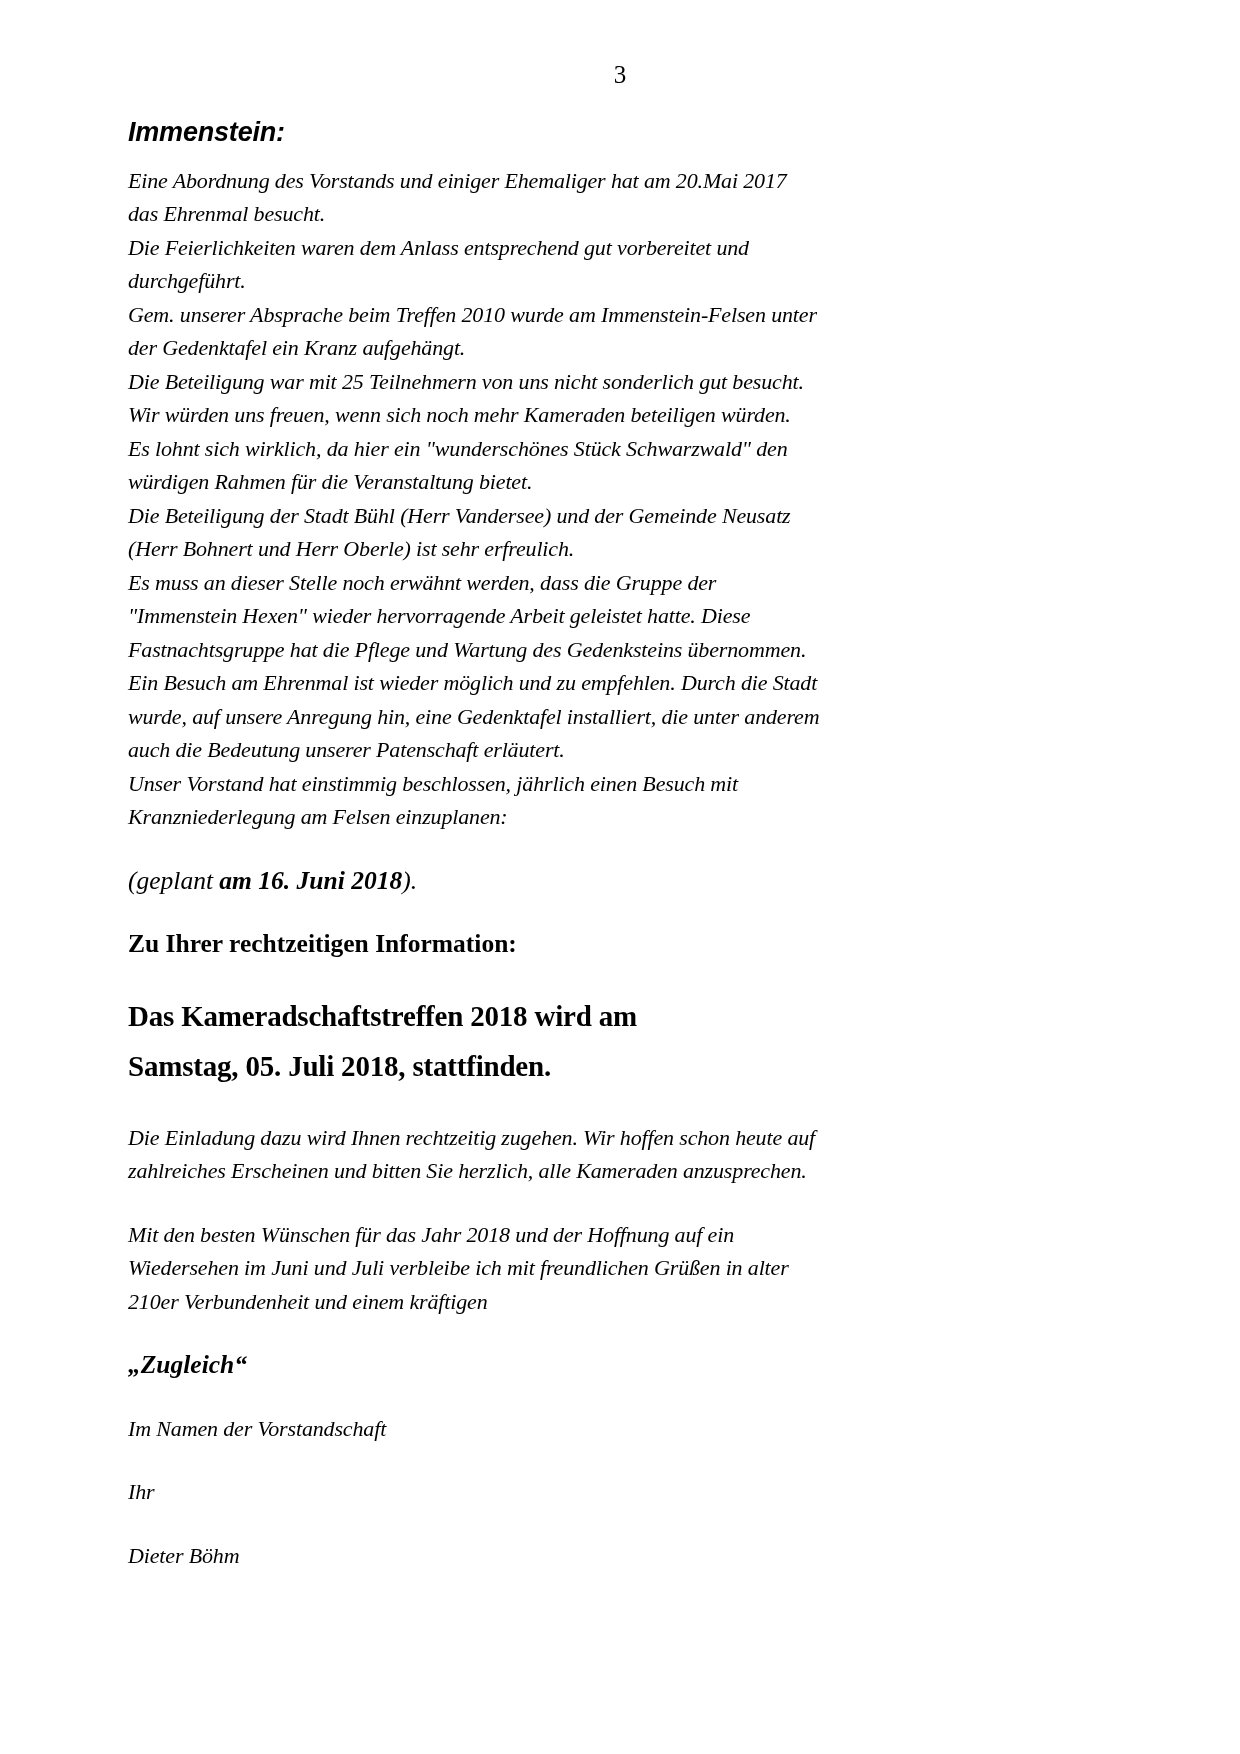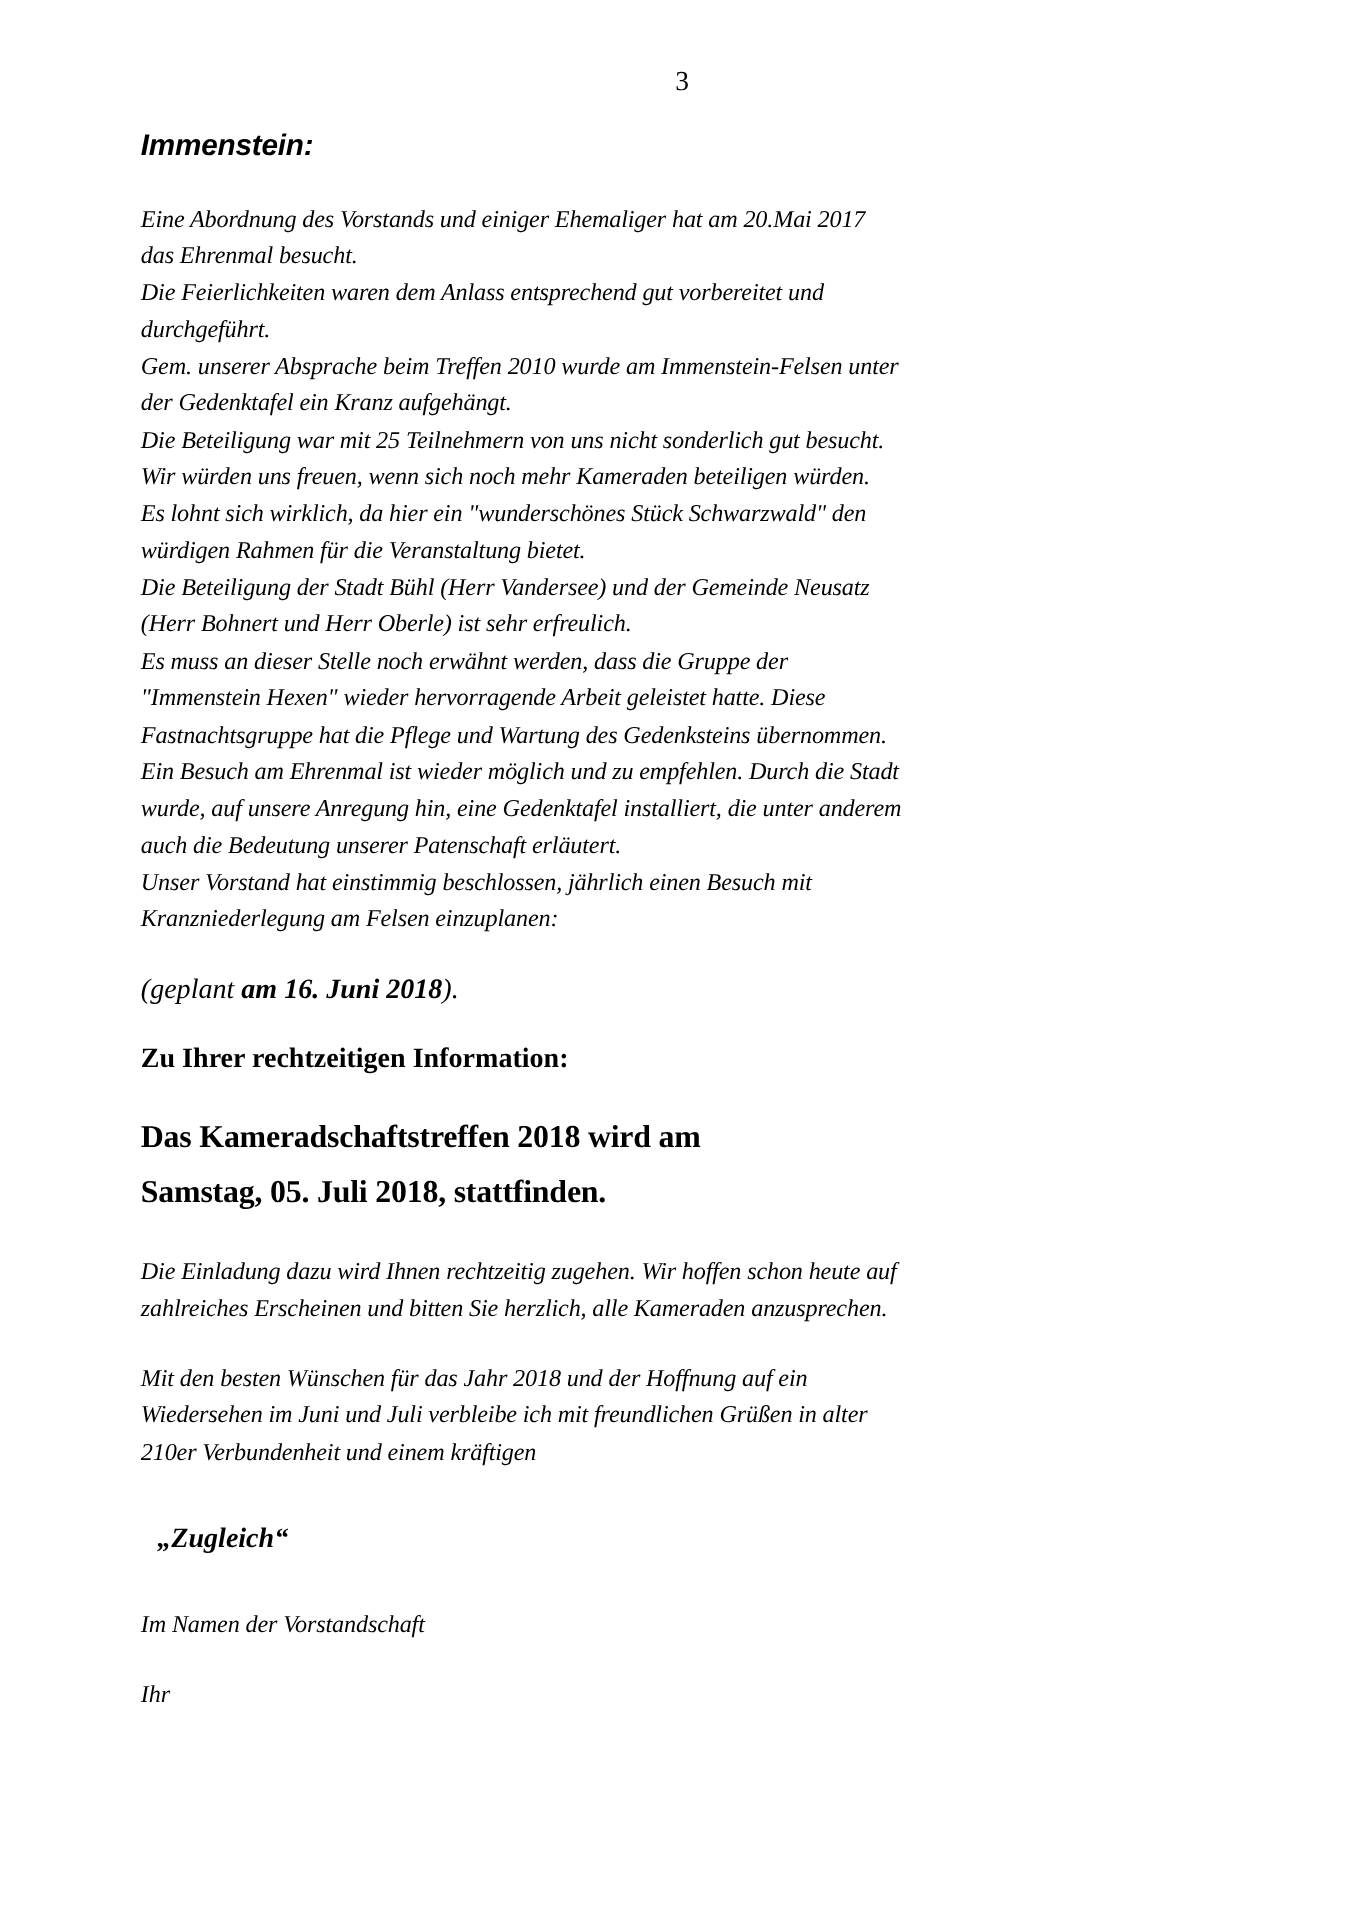--- a/index.html
+++ b/index.html
@@ -32,21 +32,21 @@
     left: 128px;
     top: 118px;
     width: 860px;
   }
   .section-heading {
     font-family: "Liberation Sans Narrow", "Liberation Sans", sans-serif;
     font-weight: bold;
     font-style: italic;
     font-size: 27px;
     letter-spacing: -0.2px;
-    margin: 0 0 34px 0;
+    margin: 0 0 16px 0;
     line-height: 1.1;
   }
   .body-block {
     font-family: "Liberation Serif", serif;
     font-style: italic;
     font-size: 22px;
     line-height: 33.5px;
     margin: 0;
     white-space: pre-line;
     letter-spacing: -0.15px;
@@ -79,21 +79,21 @@
     margin: 0;
     letter-spacing: -0.2px;
   }
   .announce .announce-line { display: block; }
   .signoff-strong {
     font-family: "Liberation Serif", serif;
     font-weight: bold;
     font-style: italic;
     font-size: 25.5px;
     line-height: 33.5px;
-    margin: 15px;
+    margin: 0;
   }
 </style>
 </head>
 <body>
 
 <div class="page">
 
   <div class="page-number">3</div>
 
   <div class="content">
@@ -154,15 +154,16 @@
     <div class="gap-md"></div>
 
     <p class="body-block">Im Namen der Vorstandschaft</p>
 
     <div class="gap-md"></div>
 
     <p class="body-block">Ihr</p>
 
     <div class="gap-md"></div>
 
+    <p class="body-block">Dieter Böhm</p>
 
   </div>
 </div>
 
 </body></html>

